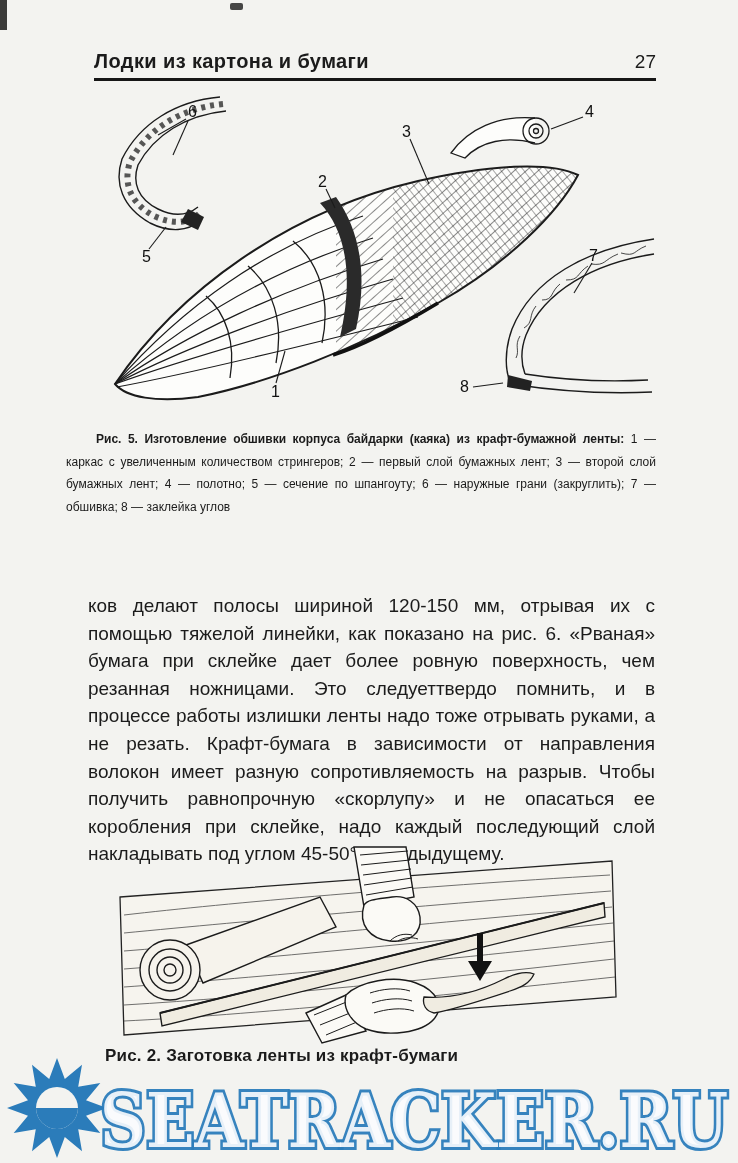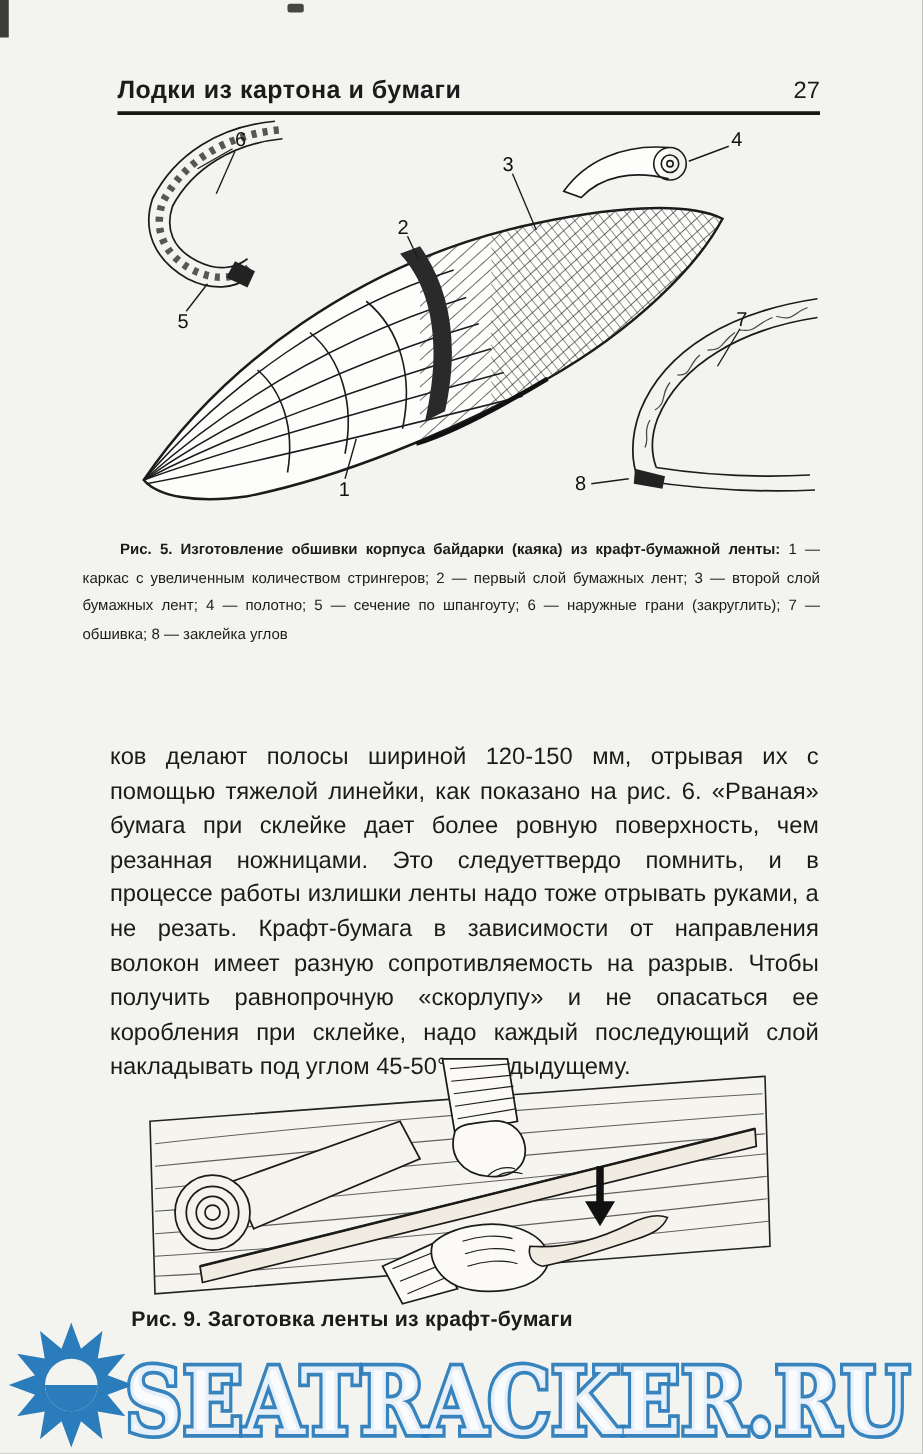--- a/index.html
+++ b/index.html
@@ -1,21 +1,21 @@
 <!DOCTYPE html>
 <html><head>
 <meta charset="utf-8">
 <style>
   * { margin:0; padding:0; box-sizing:border-box; }
   html,body { background:#9a9a9a; }
   body { font-family:"Liberation Sans", sans-serif; }
   .page { position:relative; width:738px; height:1163px; background:#f3f3f0; overflow:hidden; color:#1b1b1b; margin:0 auto; }
 
   .header { position:absolute; left:94px; top:50px; width:562px; display:flex; justify-content:space-between; align-items:flex-end; border-bottom:3px solid #161616; padding-bottom:5px; }
-  .header .title { font-weight:bold; font-size:20px; letter-spacing:.4px;margin-top:11px; }
+  .header .title { font-weight:bold; font-size:20px; letter-spacing:.4px; }
   .header .pageno { font-size:19px; }
 
   .fig5 { position:absolute; left:88px; top:90px; width:570px; height:332px; }
   .fig5 text, .fig6 text { font-family:"Liberation Sans", sans-serif; font-size:16px; fill:#111; }
 
   .caption5 { position:absolute; left:66px; top:428px; width:590px; font-size:12px; line-height:22.6px; text-align:justify; text-indent:30px; }
   .caption5 .lead { font-weight:bold; }
 
   .bodytext { position:absolute; left:88px; top:592px; width:567px; font-size:19px; line-height:27.6px; text-align:justify; }
 
@@ -185,21 +185,21 @@
     </g>
 
     <path d="M316,152 C344,154 372,146 396,134 C408,128 418,126 426,129 C422,138 414,142 402,146 C378,154 348,164 326,168 C318,166 314,160 316,152 Z" fill="#f0ece1" stroke="#1b1b1b" stroke-width="1.3"></path>
 
     <g fill="#111">
       <rect x="369" y="88" width="6" height="30"></rect>
       <path d="M360,116 L384,116 L372,136 Z"></path>
     </g>
   </svg>
 
-  <p class="caption6">Рис. 9. Заготовка ленты из крафт-бумаги</p>
+  <p class="caption6">Рис. 2. Заготовка ленты из крафт-бумаги</p>
 
   <svg class="watermark" viewBox="0 0 738 109">
     <g>
       <polygon points="107,54 86,61.8 100.3,79 78.2,75.2 82,97.3 64.8,83 57,104 49.2,83 32,97.3 35.8,75.2 13.7,79 28,61.8 7,54 28,46.2 13.7,29 35.8,32.8 32,10.7 49.2,25 57,4 64.8,25 82,10.7 78.2,32.8 100.3,29 86,46.2" fill="#2b7cba"></polygon>
       <circle cx="57" cy="54" r="21" fill="#f3f3f0"></circle>
       <path d="M36,54 a21,21 0 0 0 42,0 Z" fill="#2b7cba"></path>
     </g>
     <text class="wm-text" x="100" y="93" font-size="74" textLength="628" lengthAdjust="spacingAndGlyphs" fill="none" stroke-width="6" stroke-opacity="0.95" stroke="#2b7cba">SEATRACKER.RU</text>
     <text class="wm-text" x="100" y="93" font-size="74" textLength="628" lengthAdjust="spacingAndGlyphs" fill="#fbfcfe" fill-opacity="0.9">SEATRACKER.RU</text>
   </svg>

